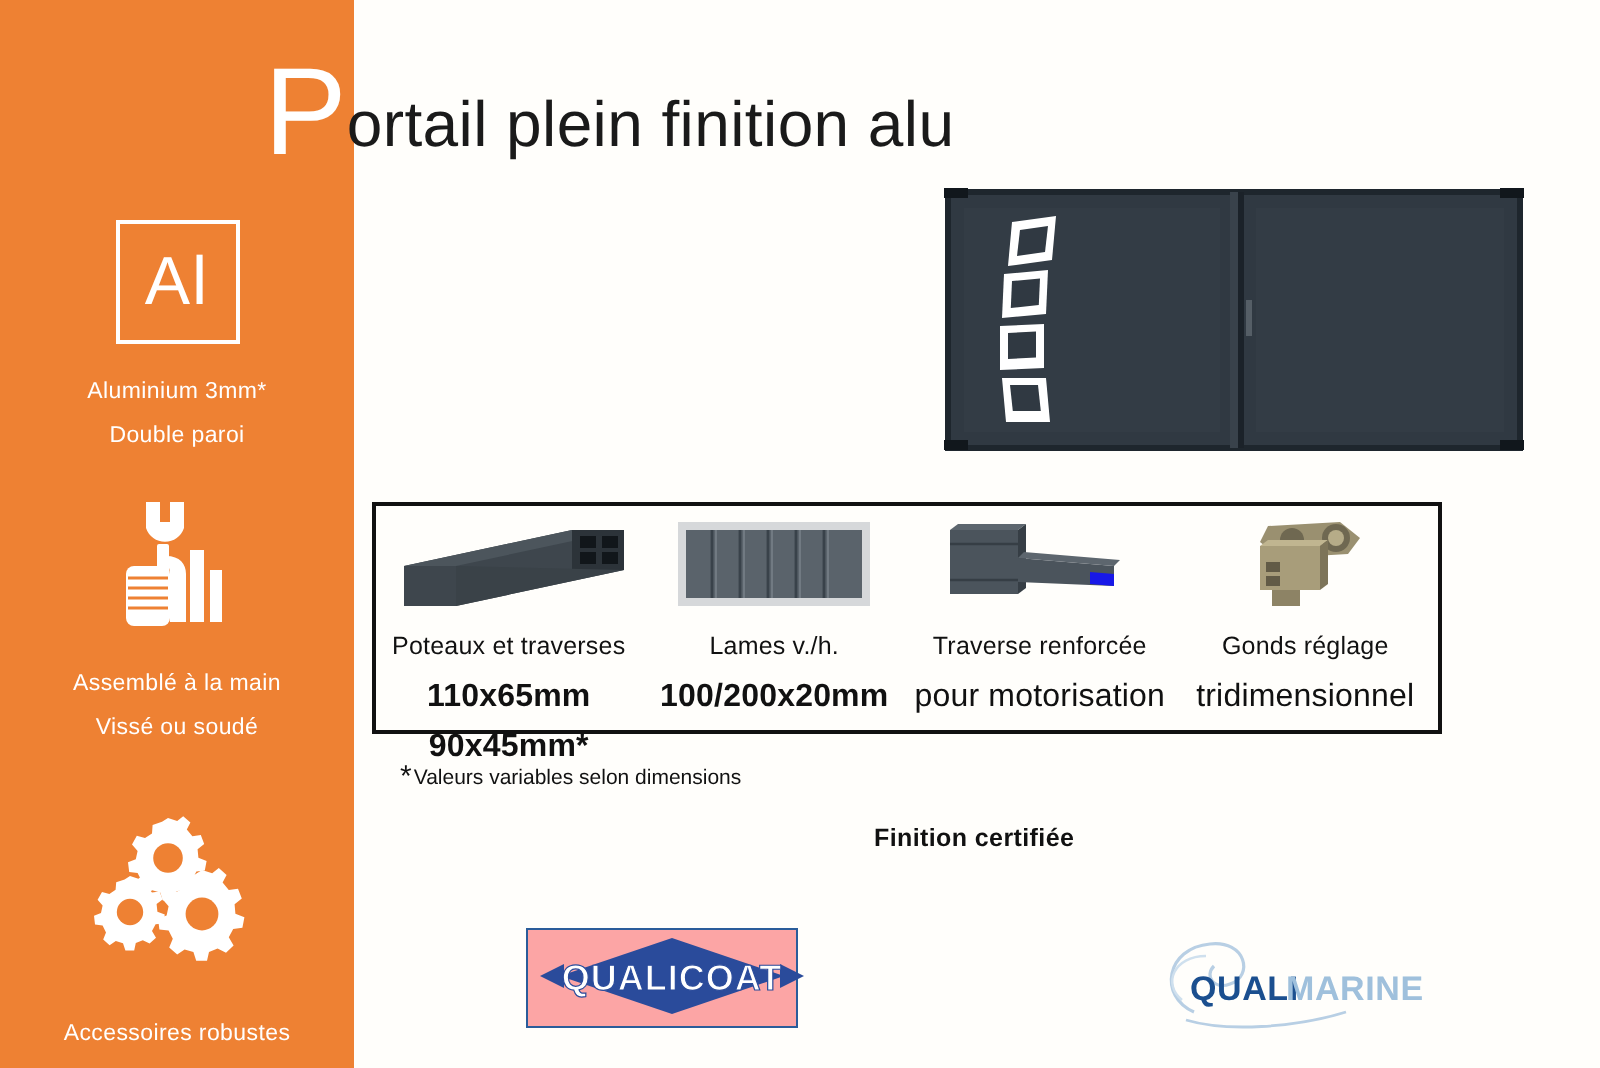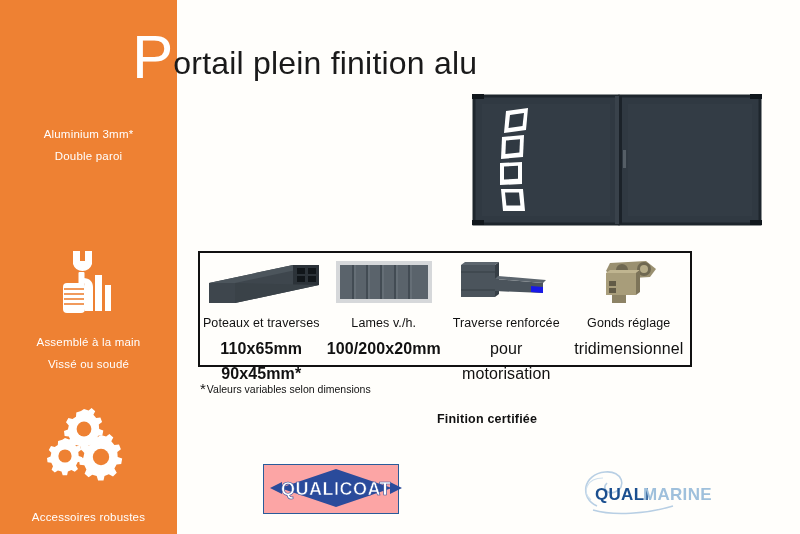--- a/index.html
+++ b/index.html
@@ -53,24 +53,23 @@
     letter-spacing:.2px;
   }
 
   
   .gate{
     position:absolute;left:472px;top:92px;width:290px;height:136px;
   }
 
   
   .prodbox{
-    position:absolute;left:186px;top:251px;width:494px;height:116px;
+    position:absolute;left:186px;top:251px;width:535px;height:116px;
     border:2px solid #111111;box-sizing:border-box;
     display:flex;
-    margin-left:12px;
   }
   .prod{
     flex:1;display:flex;flex-direction:column;align-items:center;
     justify-content:flex-start;padding-top:6px;
   }
   .prod-img{height:46px;display:flex;align-items:center;justify-content:center;}
   .prod-l1{
     font-size:12.5px;color:#111;font-weight:400;margin-top:9px;
     text-align:center;line-height:1.55;letter-spacing:.1px;
   }
@@ -102,20 +101,23 @@
   }
 </style>
 </head>
 <body>
 
 <div class="page">
 
   <div class="sidebar">
 
     <div class="side-block" style="top:110px;">
+      <div class="al-box">
+        <span>Al</span>
+      </div>
       <div class="side-label" style="margin-top:13px;">Aluminium 3mm*</div>
       <div class="side-label">Double paroi</div>
     </div>
 
     <div class="side-block" style="top:247px;">
       <svg class="icon-svg" width="72" height="70" viewBox="0 0 72 70">
         <g fill="#ffffff">
 
           <path d="M20 4 h7 v10 h5 V4 h7 v13 a10 10 0 0 1 -19 0 Z"></path>
 

